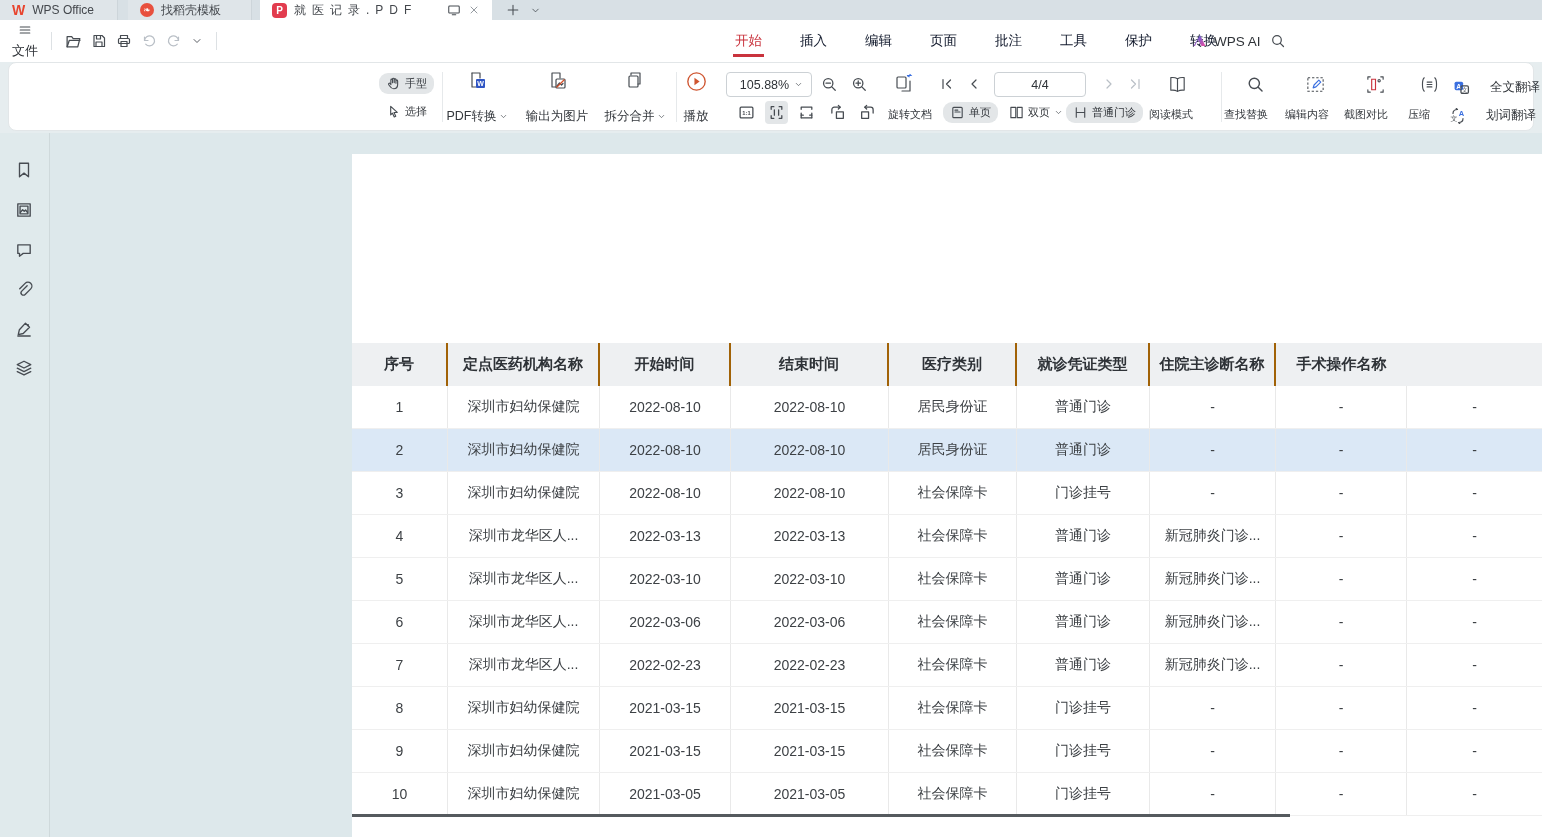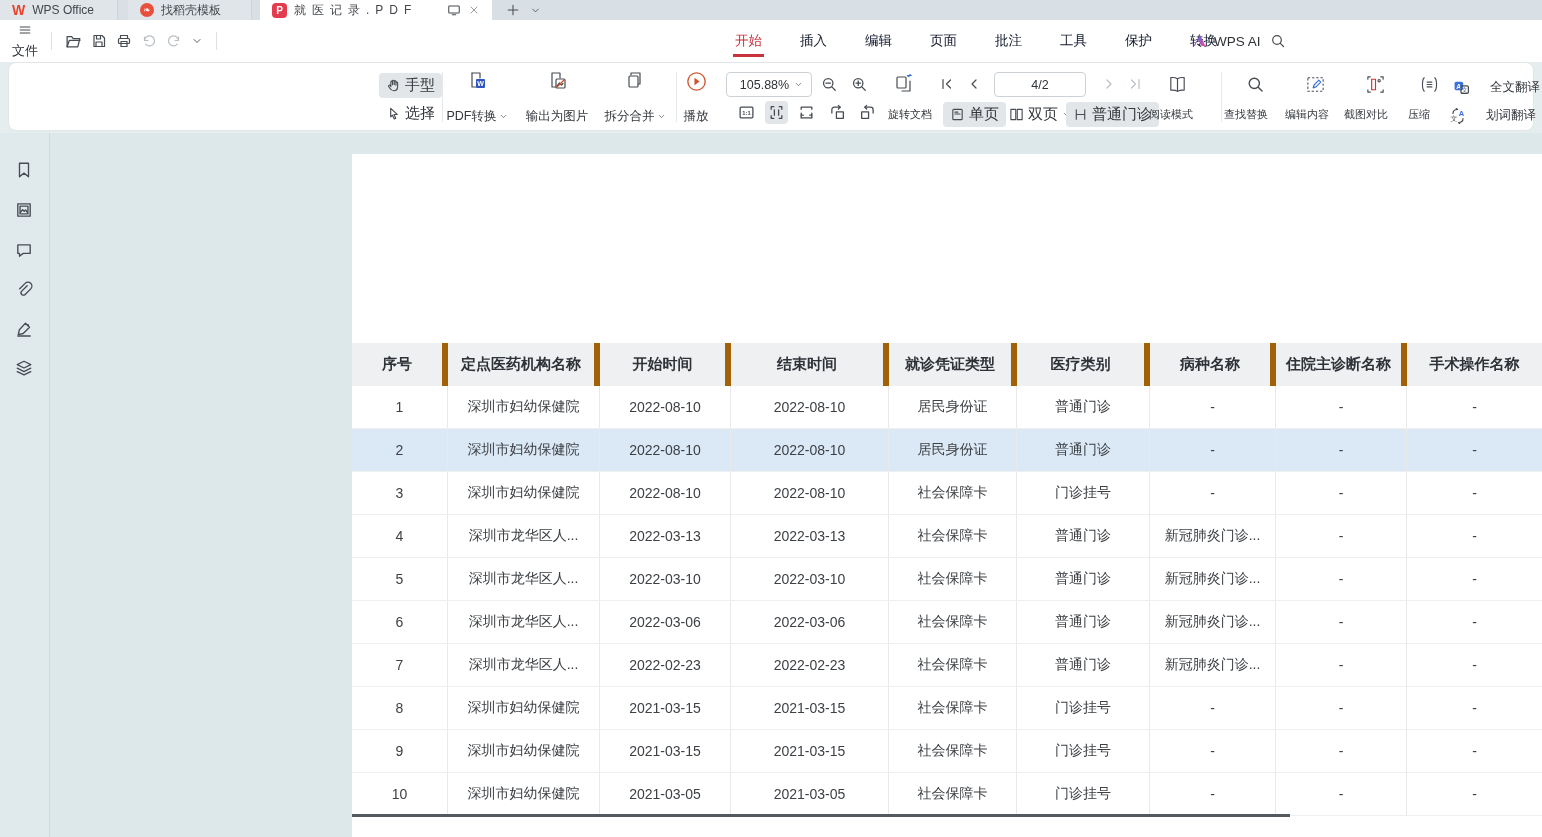--- a/index.html
+++ b/index.html
@@ -34,21 +34,21 @@
   .menu-item.active::after { content:""; position:absolute; left:0; right:0; bottom:4px; height:3px; background:#c9333d; }
   .wpsai { position:absolute; left:1192px; display:flex; align-items:flex-end; gap:6px; font-size:13.5px; color:#2f3338; }
   .menu-search { position:absolute; left:1270px; }
 
   
   .toolzone { height:71px; background:#e6edef; position:relative; }
   .panel { position:absolute; left:8px; top:0px; width:1526px; height:69px;
     background:#fff; border:1px solid #e2e6e8; border-radius:8px; }
   .abs { position:absolute; }
   .pill { background:#e3e6e8; border-radius:4px; }
-  .minibtn { display:flex; align-items:center; gap:4px; font-size:15px; color:#33373c; padding:3px 7px; }
+  .minibtn { display:flex; align-items:center; gap:4px; font-size:11px; color:#33373c; padding:3px 7px;border-radius:9px; }
   .tool-col { position:absolute; top:7px; height:55px; display:flex; flex-direction:column;
     align-items:center; justify-content:space-between; font-size:12.5px; color:#33373c; }
   .lblrow { display:flex; align-items:center; gap:2px; white-space:nowrap; }
   .tdiv { position:absolute; top:9px; width:1px; height:50px; background:#e6e9eb; }
   .combo { position:absolute; top:9px; height:25px; border:1px solid #ccd1d5; border-radius:4px;
     display:flex; align-items:center; font-size:12.5px; color:#2f3338; background:#fff; }
   .navic { position:absolute; top:13px; }
   .row2ic { position:absolute; top:41px; }
   .row2lbl { position:absolute; top:44px; font-size:11px; color:#33373c; white-space:nowrap; }
   .row1lbl { position:absolute; top:16px; font-size:12.5px; color:#33373c; white-space:nowrap; display:flex; gap:20px; align-items:center;}
@@ -56,21 +56,21 @@
   
   .content { height:704px; background:#dde8eb; position:relative; }
   .rail { position:absolute; left:0; top:0; width:50px; height:704px; background:#e0eaec; border-right:1px solid #cfd9db; }
   .rail .ricon { position:absolute; left:15px; }
   .page { position:absolute; left:352px; top:21px; width:1190px; height:683px; background:#ffffff; }
 
   .tablehead, .trow { display:grid; grid-template-columns:96px 152px 131px 158px 128px 133px 126px 131px 135px; }
   .dtable { position:absolute; left:0; top:189px; width:1190px; }
   .tablehead { background:#eef0f2; height:43px; }
   .th { display:flex; align-items:center; justify-content:center; font-size:15px; font-weight:bold;
-    color:#2e3237; border-right:6px solid #a16207; }
+    color:#2e3237; border-right:2px solid #a16207; }
   .th:last-child { border-right:none; }
   .trow { height:43px; background:#fff; border-bottom:1px solid #efefef; }
   .trow.hl { background:#dbe8f6; }
   .tcell { display:flex; align-items:center; justify-content:center; font-size:14px; color:#3d4145;
     border-right:1px solid #e9e9e9; overflow:hidden; white-space:nowrap; }
   .tcell:last-child { border-right:none; }
   .endline { position:absolute; left:0; top:660px; width:938px; height:3px; background:#555a5e; }
 </style>
 </head>
 <body>
@@ -288,21 +288,21 @@
       <svg width="16" height="16" viewBox="0 0 16 16">
           <path class="ic" d="M4 3.5v9M11.5 4L7.5 8l4 4"></path>
         </svg>
     </span>
     <span class="navic" style="left:957px;">
       <svg width="16" height="16" viewBox="0 0 16 16">
           <path class="ic" d="M10 4L6 8l4 4"></path>
         </svg>
     </span>
     <div class="combo" style="left:985px; width:92px; justify-content:center;">
-      <span>4/2</span>
+      <span>4/4</span>
     </div>
     <span class="navic" style="left:1092px;">
       <svg width="16" height="16" viewBox="0 0 16 16">
           <path class="ic ic-dis" d="M6 4l4 4-4 4"></path>
         </svg>
     </span>
     <span class="navic" style="left:1118px;">
       <svg width="16" height="16" viewBox="0 0 16 16">
           <path class="ic ic-dis" d="M12 3.5v9M4.5 4l4 4-4 4"></path>
         </svg>
@@ -469,23 +469,22 @@
     </span>
   </div>
 
   <div class="page">
     <div class="dtable">
       <div class="tablehead">
         <div class="th">序号</div>
         <div class="th">定点医药机构名称</div>
         <div class="th">开始时间</div>
         <div class="th">结束时间</div>
+        <div class="th">医疗类别</div>
         <div class="th">就诊凭证类型</div>
-        <div class="th">医疗类别</div>
-        <div class="th">病种名称</div>
         <div class="th">住院主诊断名称</div>
         <div class="th">手术操作名称</div>
       </div>
       <div>
           <div class="trow">
             <div class="tcell">1</div>
             <div class="tcell">深圳市妇幼保健院</div>
             <div class="tcell">2022-08-10</div>
             <div class="tcell">2022-08-10</div>
             <div class="tcell">居民身份证</div>

